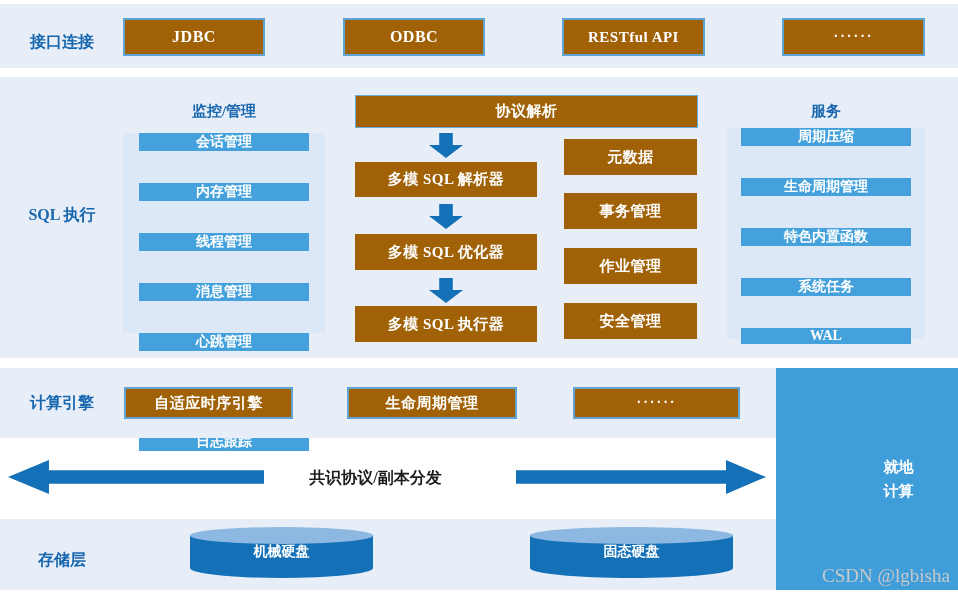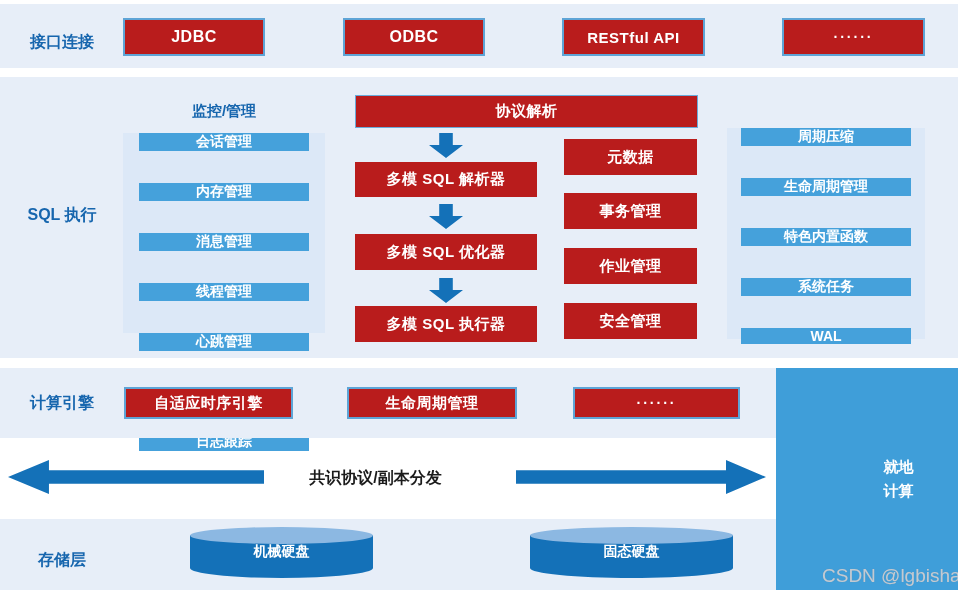--- a/index.html
+++ b/index.html
@@ -1,29 +1,29 @@
 <!DOCTYPE html>
 <html><head>
 <meta charset="utf-8">
 <style>
   html,body{margin:0;padding:0;background:#ffffff;}
   #canvas{
     position:relative;width:958px;height:594px;background:#ffffff;overflow:hidden;
-    font-family:Liberation Sans, sans-serif;
+    font-family:Liberation Serif, serif;
   }
   .band{position:absolute;left:0;right:0;background:#e7eef8;}
   .side-label{
     position:absolute;left:14px;width:96px;text-align:center;
     color:#1766ae;font-weight:bold;font-size:16px;line-height:20px;white-space:nowrap;
   }
   .col-header{
     position:absolute;text-align:center;color:#1766ae;font-weight:bold;font-size:15px;line-height:20px;
   }
   .dbtn{
-    position:absolute;background:#b91c1c;color:#ffffff;font-weight:bold;
+    position:absolute;background:#a16207;color:#ffffff;font-weight:bold;
     display:flex;align-items:center;justify-content:center;box-sizing:border-box;
     font-size:15px;letter-spacing:.5px;
   }
   .bordered{border:2px solid #5ea4d6;}
   .thinborder{border:1px solid #6aabda;}
   .container-panel{position:absolute;background:#dce8f7;display:flex;flex-direction:column;
     justify-content:space-evenly;align-items:center;gap:32px;}
   .litem{
     width:170px;background:#45a1db;color:#ffffff;font-weight:bold;font-size:14px;
     display:flex;align-items:center;justify-content:center;
@@ -67,40 +67,41 @@
     <div class="dbtn bordered dots" style="left:782px;top:14px;width:143px;height:38px;">······</div>
   </div>
 
   <div class="band" style="top:77px;height:281px;">
     <div class="side-label" style="top:128px;">SQL 执行</div>
 
     <div class="col-header" style="left:123px;top:24px;width:202px;">监控/管理</div>
     <div class="container-panel" style="left:123px;top:56px;width:202px;height:200px;">
       <div class="litem" style="height:21px;">会话管理</div>
       <div class="litem" style="height:21px;">内存管理</div>
+      <div class="litem" style="height:21px;">线程管理</div>
       <div class="litem" style="height:21px;">消息管理</div>
-      <div class="litem" style="height:21px;">线程管理</div>
       <div class="litem" style="height:21px;">心跳管理</div>
       <div class="litem" style="height:21px;">性能指标</div>
       <div class="litem" style="height:21px;">日志跟踪</div>
     </div>
 
     <div class="dbtn thinborder" style="left:355px;top:18px;width:343px;height:33px;">协议解析</div>
     <div class="darrow" style="left:429px;top:56px;"></div>
     <div class="dbtn" style="left:355px;top:85px;width:182px;height:35px;">多模 SQL 解析器</div>
     <div class="darrow" style="left:429px;top:127px;"></div>
     <div class="dbtn" style="left:355px;top:157px;width:182px;height:36px;">多模 SQL 优化器</div>
     <div class="darrow" style="left:429px;top:201px;"></div>
     <div class="dbtn" style="left:355px;top:229px;width:182px;height:36px;">多模 SQL 执行器</div>
 
     <div class="dbtn" style="left:564px;top:62px;width:133px;height:36px;">元数据</div>
     <div class="dbtn" style="left:564px;top:116px;width:133px;height:36px;">事务管理</div>
     <div class="dbtn" style="left:564px;top:171px;width:133px;height:36px;">作业管理</div>
     <div class="dbtn" style="left:564px;top:226px;width:133px;height:36px;">安全管理</div>
 
+    <div class="col-header" style="left:727px;top:24px;width:198px;">服务</div>
     <div class="container-panel" style="left:727px;top:51px;width:198px;height:211px;">
       <div class="litem" style="height:24px;">周期压缩</div>
       <div class="litem" style="height:24px;">生命周期管理</div>
       <div class="litem" style="height:24px;">特色内置函数</div>
       <div class="litem" style="height:24px;">系统任务</div>
       <div class="litem" style="height:24px;">WAL</div>
     </div>
   </div>
 
   <div class="band" style="top:368px;height:70px;">

